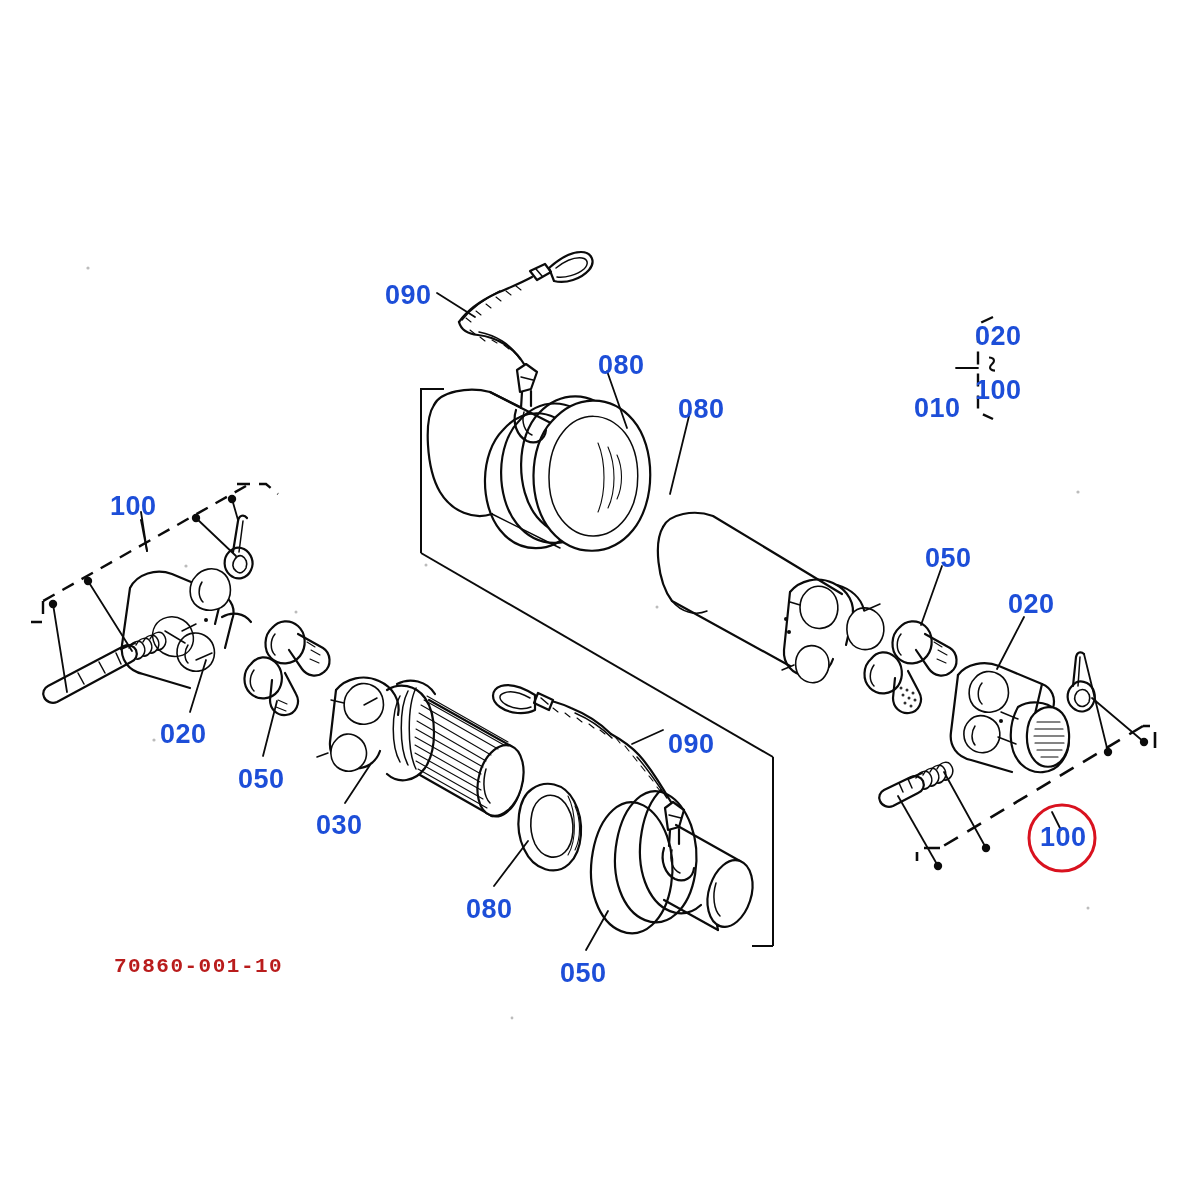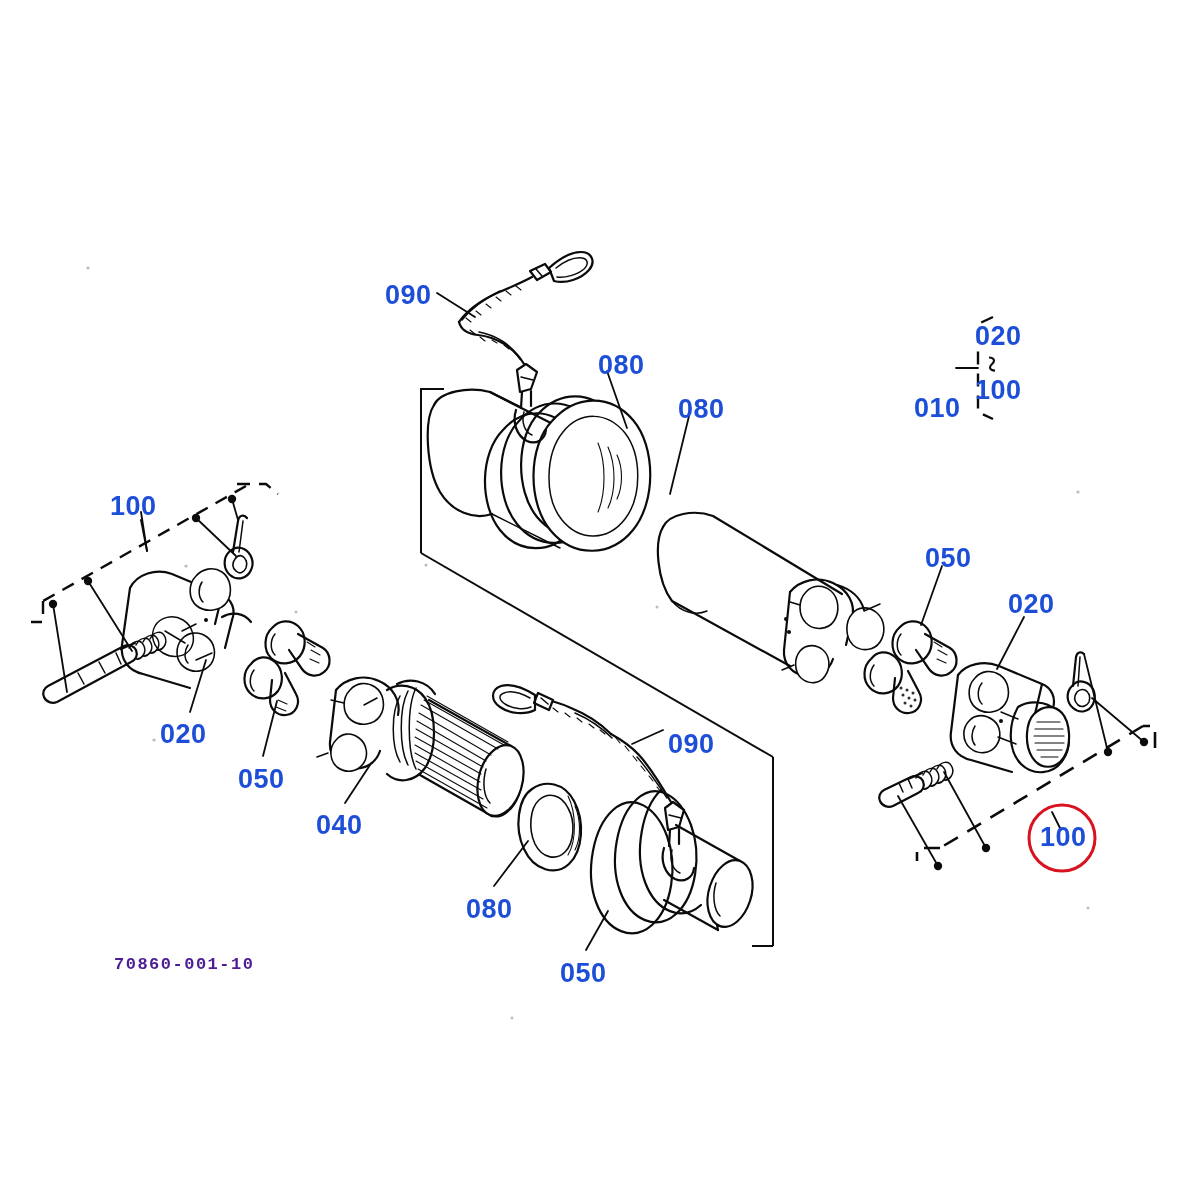--- a/index.html
+++ b/index.html
@@ -31,23 +31,23 @@
     font-weight: 700;
     color: #1d4ed8;
     letter-spacing: 0.5px;
     white-space: nowrap;
     line-height: 1;
     user-select: none;
   }
   .drawing-no {
     position: absolute;
     font-family: "Liberation Mono", monospace;
-    font-size: 17px;
+    font-size: 21px;
     font-weight: 700;
-    color: #4c1d95;
+    color: #b91c1c;
     letter-spacing: 1.5px;
     white-space: nowrap;
   }
   .tilde {
     position: absolute;
     font-family: "Liberation Serif", serif;
     font-size: 30px;
     font-weight: 700;
     color: #0b0b0b;
   }
@@ -581,20 +581,20 @@
   <div class="callout" style="left:914px; top:375px;margin-top:20px;">010</div>
   <div class="callout" style="left:975px; top:323px;">020</div>
   <div class="callout" style="left:975px; top:377px;">100</div>
   <div class="tilde" style="left:984px; top:347px; transform:rotate(90deg);">~</div>
   <div class="callout" style="left:110px; top:493px;">100</div>
   <div class="callout" style="left:925px; top:545px;">050</div>
   <div class="callout" style="left:1008px; top:591px;">020</div>
   <div class="callout" style="left:160px; top:721px;">020</div>
   <div class="callout" style="left:238px; top:766px;">050</div>
   <div class="callout" style="left:668px; top:731px;">090</div>
-  <div class="callout" style="left:316px; top:812px;">040</div>
+  <div class="callout" style="left:316px; top:812px;">030</div>
   <div class="callout" style="left:1040px; top:824px;">100</div>
   <div class="callout" style="left:466px; top:896px;">080</div>
   <div class="callout" style="left:560px; top:960px;">050</div>
 
   <div class="drawing-no" style="left:114px; top:955px;">70860-001-10</div>
 
 </div>
 
 </body></html>

